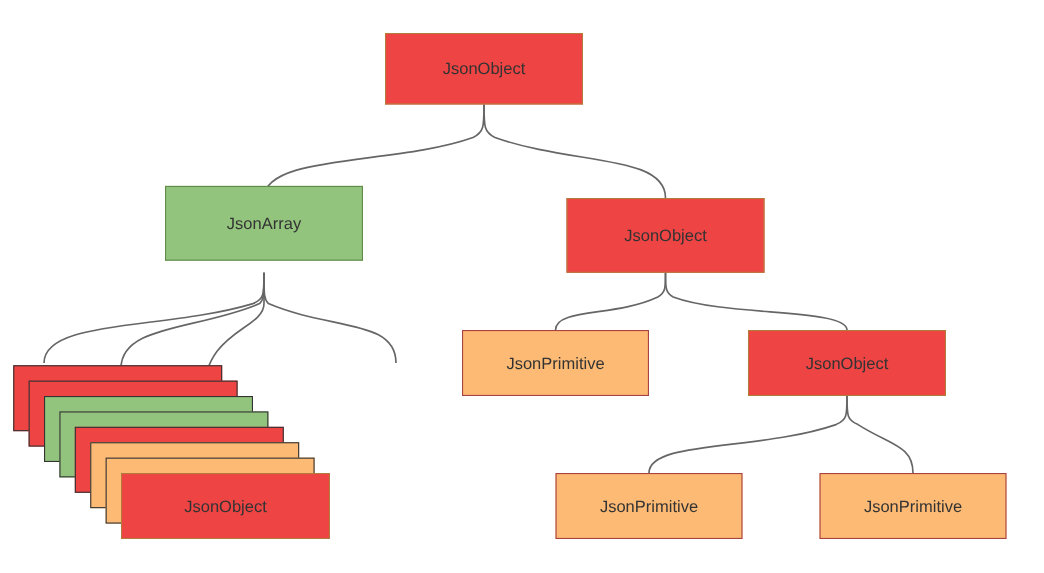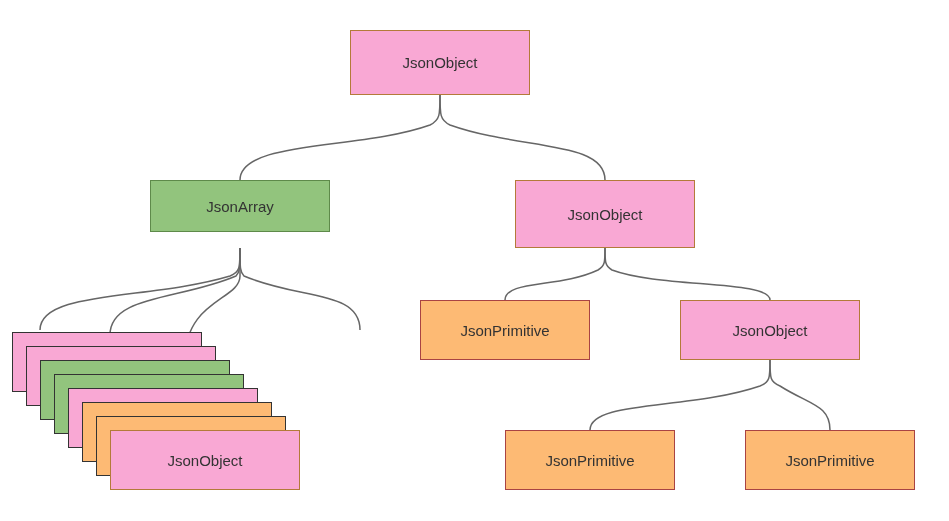--- a/index.html
+++ b/index.html
@@ -22,21 +22,21 @@
   }
   .node {
     position: absolute;
     box-sizing: border-box;
     border: 1px solid;
     display: flex;
     align-items: center;
     justify-content: center;
     text-align: center;
   }
-  .orange { background: #f9a8d4; border-color: #b47a39; }
+  .orange { background: #ef4444; border-color: #b47a39; }
   .green  { background: #92c47d; border-color: #5e8a4a; }
   .red    { background: #fdba74; border-color: #a94343; }
   .stack-card {
     position: absolute;
     box-sizing: border-box;
     border: 1px solid;
     width: 190px;
     height: 60px;
   }
 </style>
@@ -60,21 +60,21 @@
 
     <path d="M770,360 C770,378 770,382 760,386 C690,410 590,400 590,430"></path>
     <path d="M770,360 C770,378 770,382 780,386 C810,405 830,405 830,430"></path>
   </g>
 </svg>
 
 <div class="node orange" style="left:350px; top:30px; width:180px; height:65px;">
   <span>JsonObject</span>
 </div>
 
-<div class="node green" style="left:150px; top:180px; width:180px; height:52px;">
+<div class="node green" style="left:150px; top:169px; width:180px; height:68px;">
   <span>JsonArray</span>
 </div>
 
 <div class="node orange" style="left:515px; top:180px; width:180px; height:68px;">
   <span>JsonObject</span>
 </div>
 
 <div class="node red" style="left:420px; top:300px; width:170px; height:60px;">
   <span>JsonPrimitive</span>
 </div>

